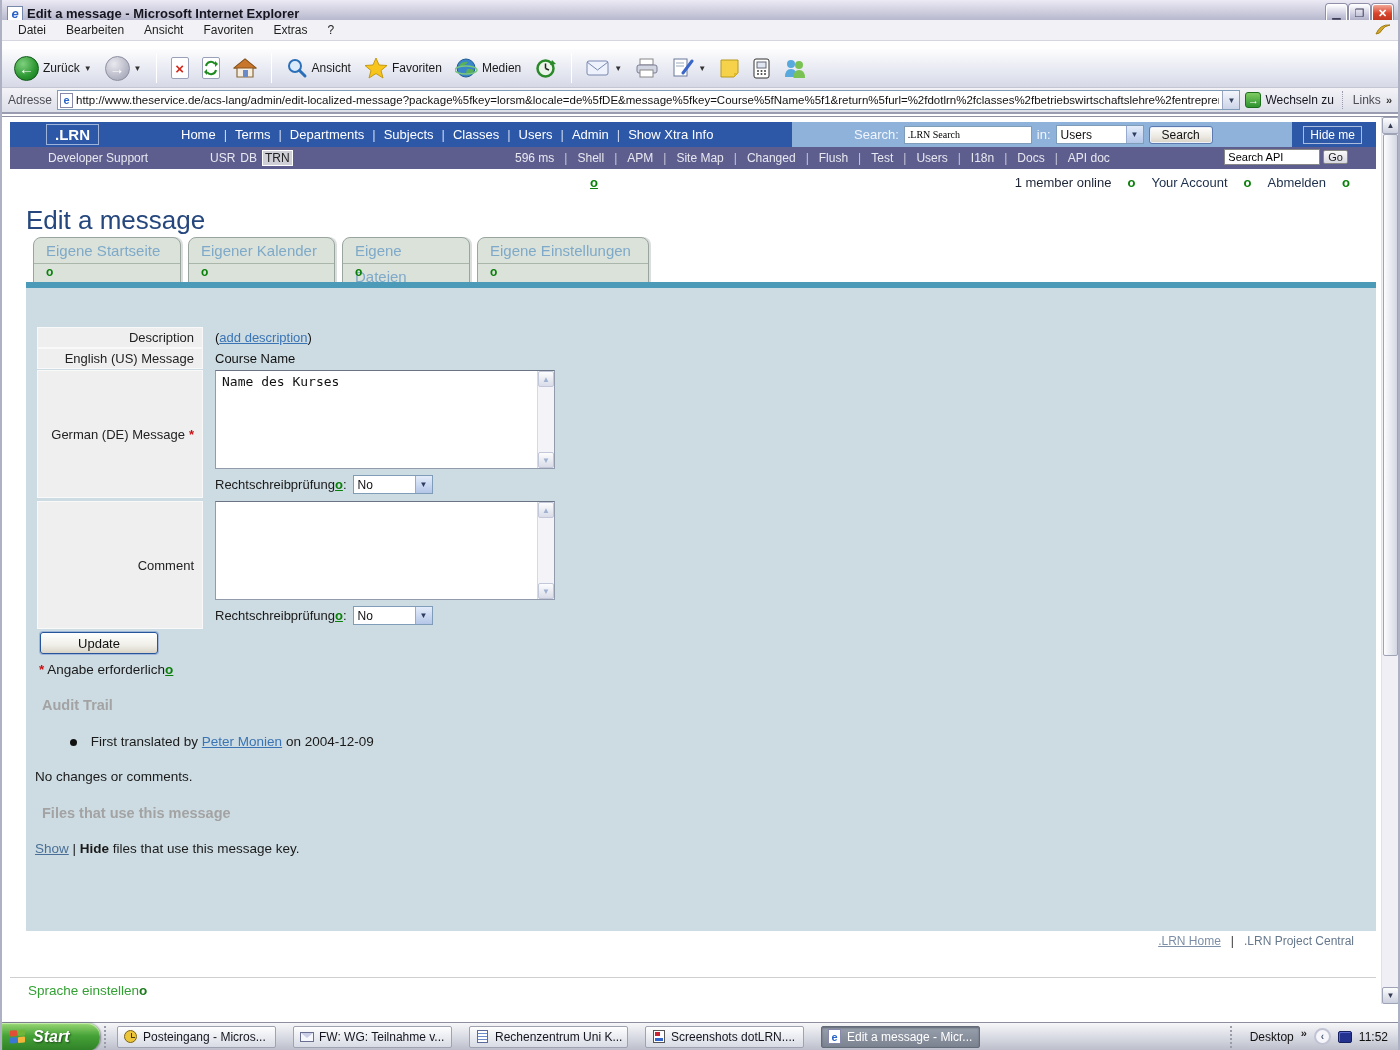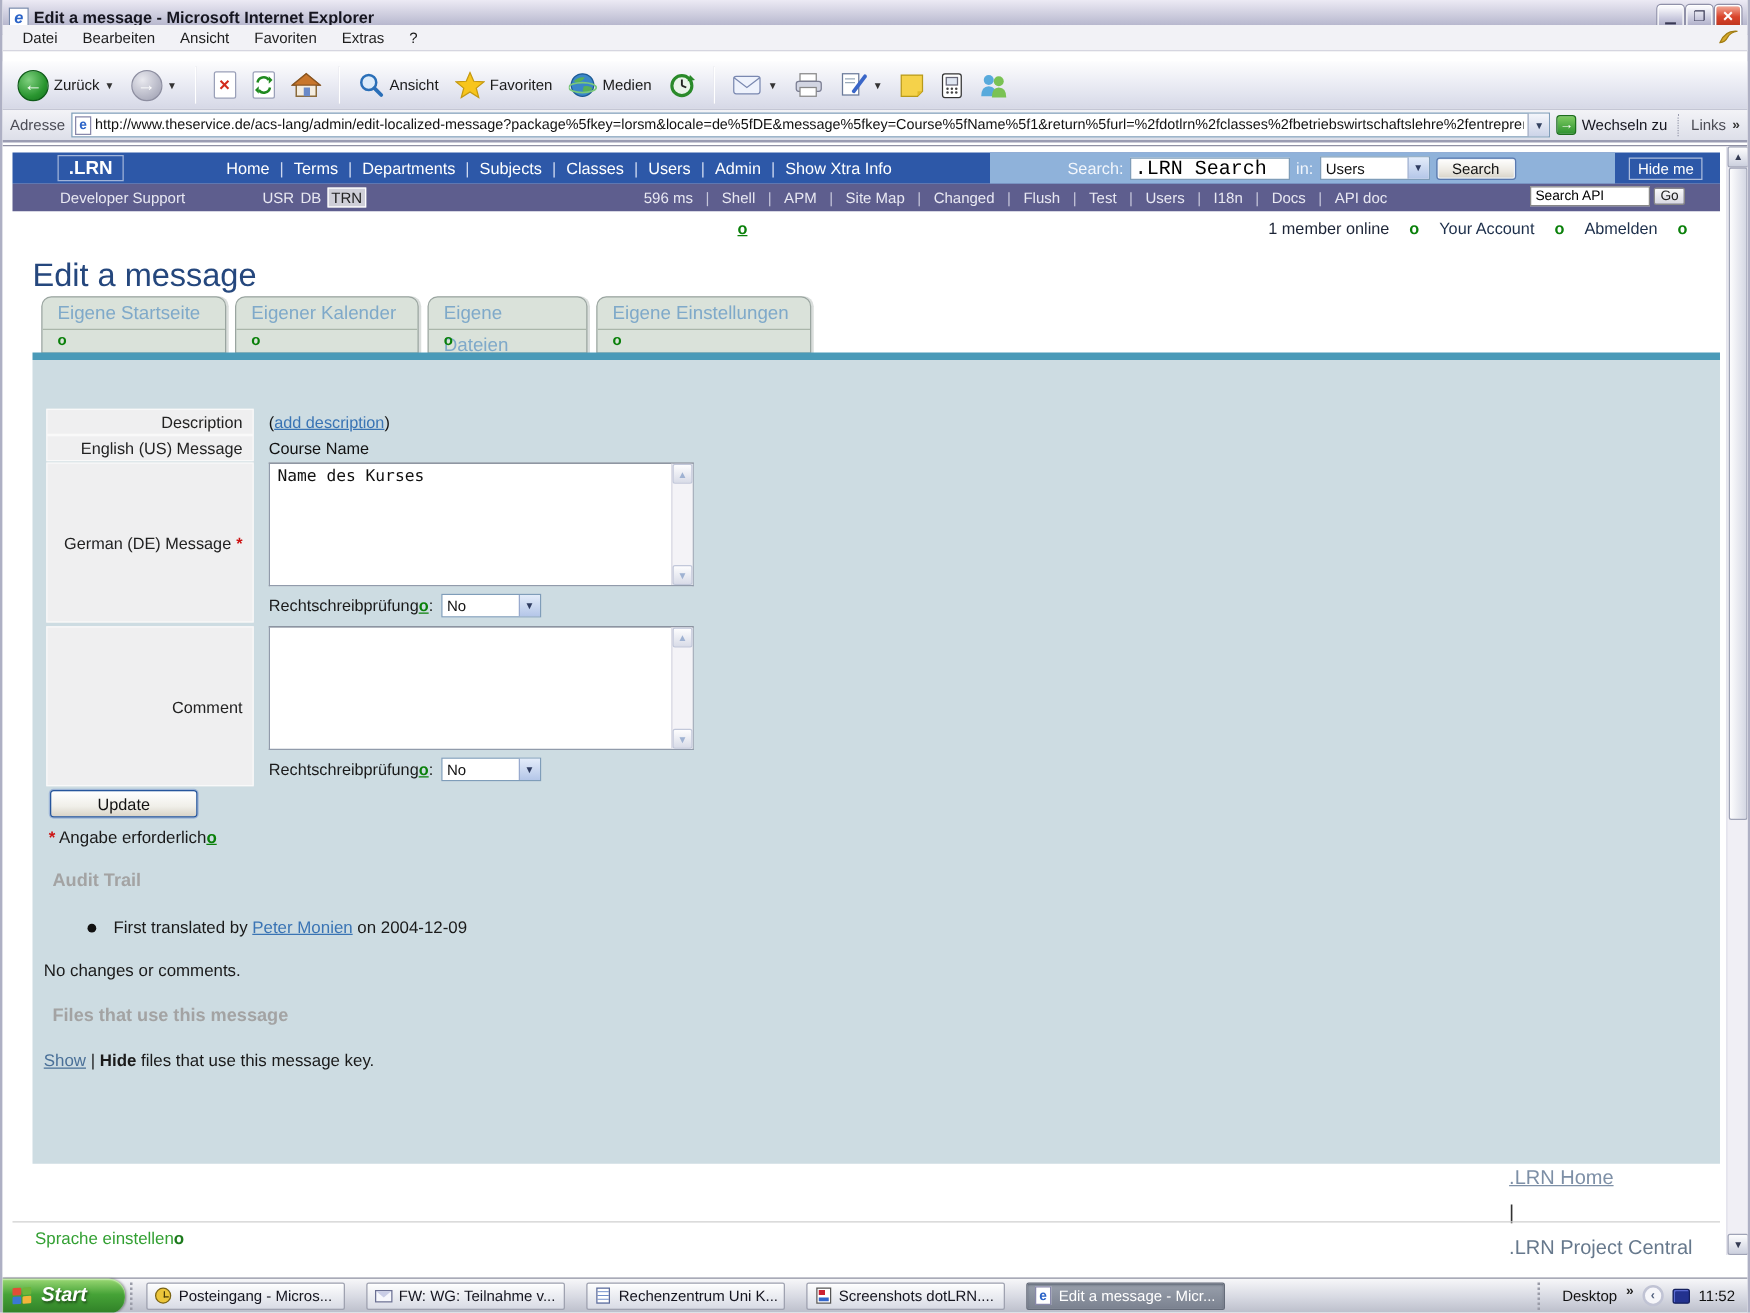--- a/index.html
+++ b/index.html
@@ -66,22 +66,22 @@
   
   .lrnbar { position:absolute; left:8px; top:5px; width:1366px; height:25px; background:#2d58a8; color:#fff;
     display:flex; align-items:center; font-size:13px; }
   .lrn-logo { margin-left:36px; border:1px solid rgba(255,255,255,.55); padding:1px 8px; font-size:15px; font-weight:bold; }
   .lrn-nav { margin-left:78px; display:flex; }
   .lrn-nav span { padding:0 4px; }
   .lrn-nav span:not(:last-child)::after { content:"|"; padding-left:8px; color:#cdd8ef; }
   .lrn-search { position:absolute; left:782px; top:0; width:500px; height:25px; background:#8fb2da;
     display:flex; align-items:center; gap:5px; padding-left:62px; }
   .lrn-search .lbl { color:#f2f6fc; }
-  .lrn-search input { width:128px; height:18px; border:1px solid #7f9db9; font-size:16px; padding-left:3px;
-     font-family:Liberation Mono, monospace; }
+  .lrn-search input { width:128px; height:18px; border:1px solid #7f9db9; font-size:10px; padding-left:3px;
+     font-family:Liberation Serif, serif; }
   .fake-select { height:19px; background:#fff; border:1px solid #7f9db9; display:flex; align-items:center; font-size:12px; color:#111; }
   .fake-select .val { flex:1; padding-left:4px; white-space:nowrap; }
   .sel-btn { width:17px; height:100%; background:linear-gradient(#e3ecfa,#b4c6e8); border-left:1px solid #98aace;
     display:flex; align-items:center; justify-content:center; font-size:8px; color:#2f3c60; }
   .xpbtn { border:1px solid #5a7ab0; border-radius:3px; background:linear-gradient(#fff,#ece9e2 60%,#d6d2c6);
     font-size:12px; color:#111; padding:1px 12px; box-shadow:inset 0 0 0 1px #eef2f8; }
   .hideme { position:absolute; right:14px; border:1px solid rgba(255,255,255,.6); padding:1px 6px; font-size:12px; color:#fff; }
 
   
   .devbar { position:absolute; left:8px; top:30px; width:1366px; height:22px; background:#5e5e8e; color:#e8e8f2; font-size:12px; }
@@ -128,21 +128,21 @@
     font-size:8px; color:#9fb2d2; display:flex; align-items:center; justify-content:center; }
   .spellrow { display:flex; align-items:center; gap:6px; font-size:13px; }
   .spell-select { width:80px; }
   .updbtn { position:absolute; left:14px; top:344px; width:118px; height:22px; border:1px solid #26559c; border-radius:3px;
     background:linear-gradient(#ffffff,#f0efe9 60%,#d9d4c8); font-size:13px; color:#111;
     display:flex; align-items:center; justify-content:center; box-shadow:0 0 0 1px #9fb6d8; }
   .gray-head { font-weight:bold; font-size:14.5px; color:#a3a3a3; }
   .bullet { width:7px; height:7px; border-radius:50%; background:#111; display:inline-block; margin-right:10px; }
   a.show-link { color:#4a7098; text-decoration:underline; }
 
-  .footer { position:absolute; right:44px; top:817px; font-size:16px; color:#66788c; display:flex; gap:10px;flex-direction:column; }
+  .footer { position:absolute; right:44px; top:817px; font-size:12px; color:#66788c; display:flex; gap:10px; }
   .footer a { color:#7d8fa6; text-decoration:underline; }
   .hr { position:absolute; left:8px; top:860px; width:1366px; border-top:1px solid #cfcfcf; }
   .lang { position:absolute; left:26px; top:866px; font-size:13.5px; color:#33a033; }
   .lang b { color:#1d7a1d; }
 
   
   .vscroll { position:absolute; right:0; top:0; width:17px; height:887px; background:#f0eff5; border-left:1px solid #e0e0ea; }
   .sc-btn { position:absolute; left:0; width:17px; height:17px; background:linear-gradient(#fdfdfe,#ccd0de);
     border:1px solid #9fa3b6; border-radius:2px; font-size:8px; color:#333a52; display:flex; align-items:center; justify-content:center; }
   .sc-thumb { position:absolute; left:1px; top:17px; width:15px; height:522px; border:1px solid #9fa3b6; border-radius:2px;

